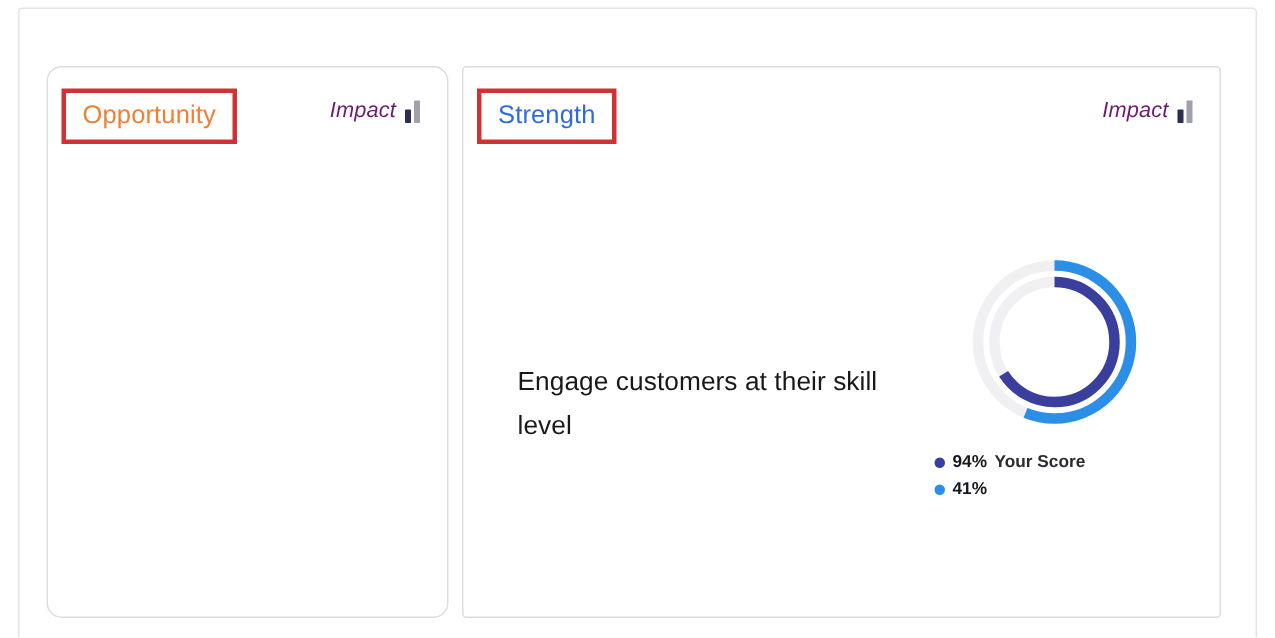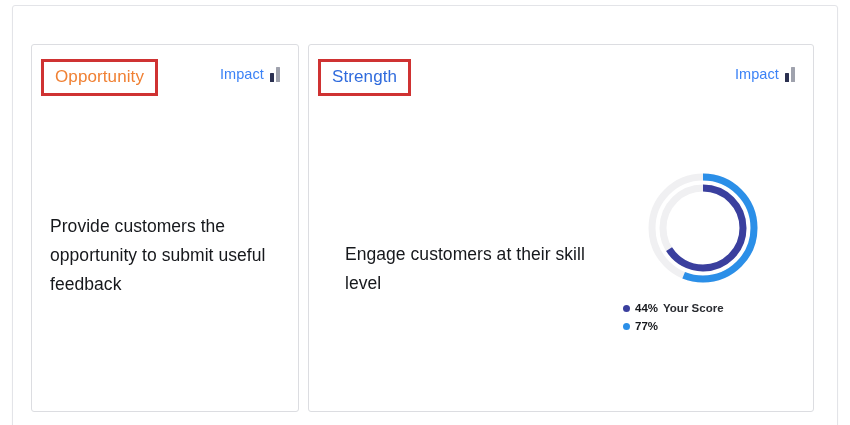--- a/index.html
+++ b/index.html
@@ -47,21 +47,21 @@
   }
 
   .card {
     background: #ffffff;
     border: 1px solid #dcdde1;
     border-radius: 3px;
     position: relative;
     display: flex;
     flex-direction: column;
   }
-  .card-opportunity { width: 268px; }
+  .card-opportunity { width: 268px; border-radius: 10px; }
   .card-strength    { width: 506px; gap: 20px; }
 
   
   .card-header {
     position: relative;
     height: 60px;
     display: flex;
     align-items: flex-start;
     justify-content: space-between;
     padding: 12px 17px 0 17px;
@@ -90,23 +90,24 @@
   
   .impact {
     display: flex;
     align-items: center;
     gap: 6px;
     margin-top: 9px;
     margin-right: 1px;
   }
   .impact-label {
     font-size: 14.5px;
-    color: #3b82f6;
+    color: #701a75;
     line-height: 16px;
     letter-spacing: 0.1px;
+    font-style: italic;
   }
   .impact-bars {
     display: flex;
     align-items: flex-end;
     gap: 2px;
     height: 15px;
   }
   .impact-bars i {
     display: block;
     width: 4px;
@@ -202,23 +203,20 @@
           <div class="impact">
             <span class="impact-label">Impact</span>
             <span class="impact-bars">
               <i class="b1"></i>
                 <i class="b2"></i>
             </span>
           </div>
 
         </div>
 
-        <div class="card-body">
-          <div class="insight-text">Provide customers the opportunity to submit useful feedback</div>
-        </div>
 
       </div>
 
       <div class="card card-strength">
 
         <div class="card-header">
 
           <div class="type-label-wrap">
             <span class="type-label type-strength">Strength</span>
           </div>
@@ -247,27 +245,27 @@
 
             <circle id="arc-outer" cx="60" cy="60" r="51" fill="none" stroke="#2b8fe8" stroke-width="7" stroke-linecap="butt" transform="rotate(-90 60 60)" stroke-dasharray="179.76821482371514 320.4424506661589"></circle>
 
             <circle id="arc-inner" cx="60" cy="60" r="40" fill="none" stroke="#3a3f9e" stroke-width="7" stroke-linecap="butt" transform="rotate(-90 60 60)" stroke-dasharray="165.87609210954108 251.32741228718345"></circle>
           </svg>
 
           <div class="gauge-legend">
 
             <div class="legend-row">
               <span class="legend-dot" style="background:#3a3f9e"></span>
-              <span class="legend-value">44%</span>
+              <span class="legend-value">94%</span>
               <span class="legend-name">Your Score</span>
             </div>
 
             <div class="legend-row">
               <span class="legend-dot" style="background:#2b8fe8"></span>
-              <span class="legend-value">77%</span>
+              <span class="legend-value">41%</span>
             </div>
 
           </div>
         </div>
 
       </div>
 
     </div>
   </div>
 </div>

